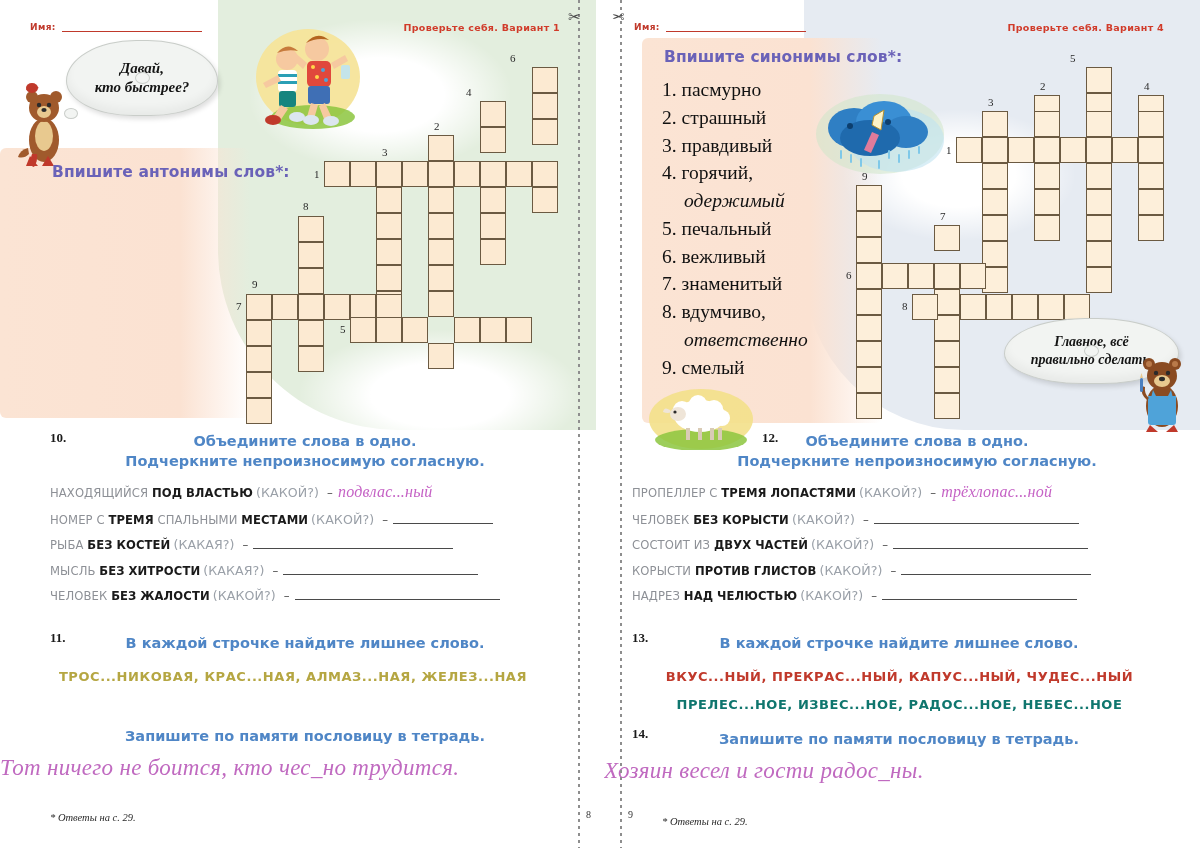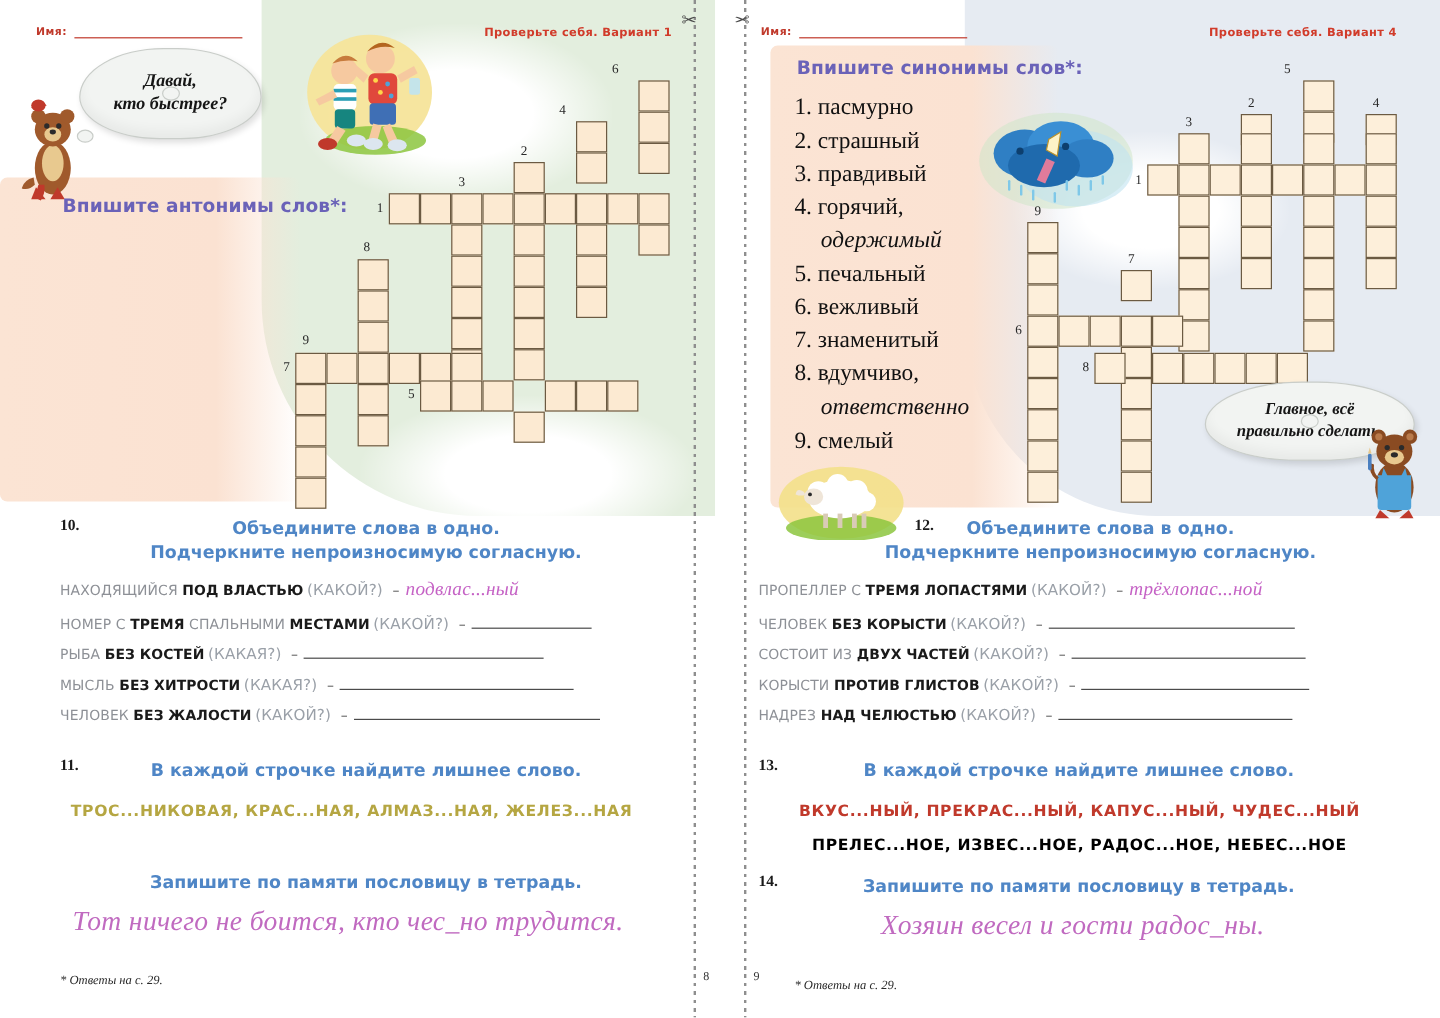--- a/index.html
+++ b/index.html
@@ -130,24 +130,24 @@
   .blank { border-bottom:1.2px solid #4a4a4a; display:inline-block; height:13px; }
 
   
   .words-line {
     position:absolute; text-align:center; width:100%;
     font-family:"DejaVu Sans", sans-serif; font-size:13px; font-weight:bold;
     letter-spacing:.55px;
   }
   .c-olive  { color:#b5a642; }
   .c-red    { color:#c0392b; }
-  .c-green  { color:#000000; }
+  .c-green  { color:#0f766e; }
 
   .proverb {
-    position:absolute; width:100%; text-align:center;
+    position:absolute; width:100%; text-align:left;
     font-family:"Liberation Serif", serif; font-style:italic;
     color:#c06ac0; font-size:23px; letter-spacing:.3px;
   }
   .footnote {
     position:absolute; font-family:"Liberation Serif", serif;
     font-style:italic; font-size:10.5px; color:#2a2a2a;
   }
 </style>
 </head>
 <body>

